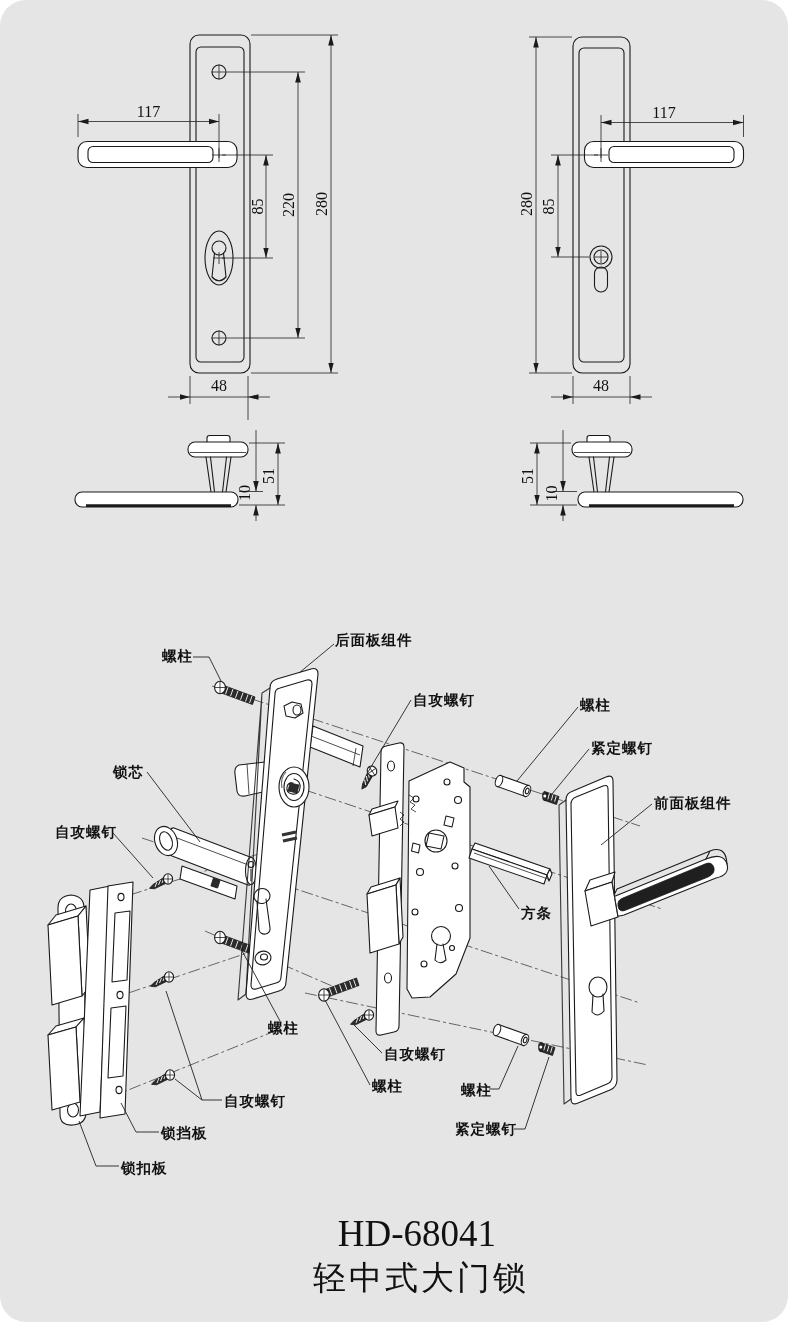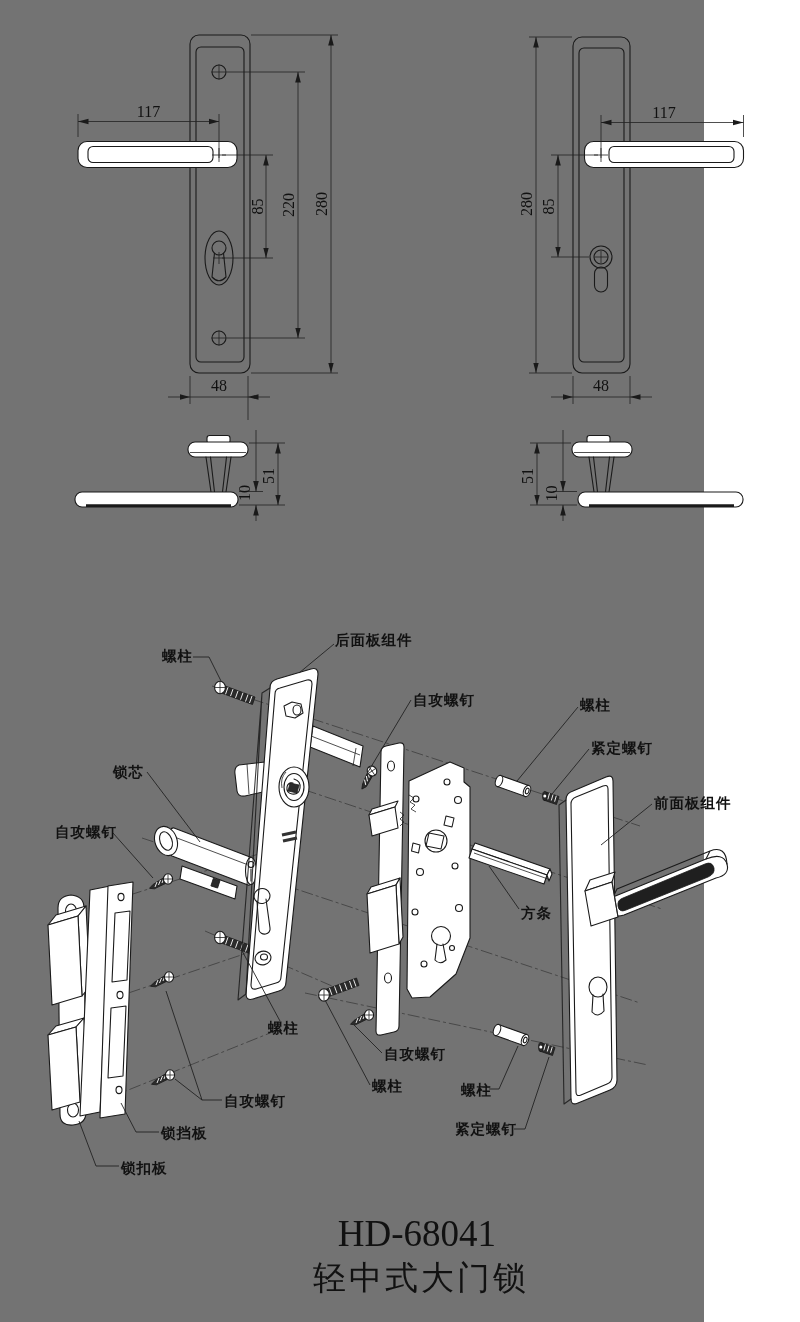--- a/index.html
+++ b/index.html
@@ -1,16 +1,16 @@
 <!DOCTYPE html>
 <html><head>
 <meta charset="utf-8">
 <style>
   html,body{margin:0;padding:0;background:#fff;}
-  .page{width:704px;height:1322px;background:#737373;position:relative;font-family:"Liberation Sans",sans-serif;}
+  .page{width:788px;height:1322px;background:#e5e5e5;position:relative;font-family:"Liberation Sans",sans-serif;border-radius:26px;}
   svg{display:block;}
   .ln{stroke:#1a1a1a;stroke-width:1.1;fill:none;stroke-linecap:round;stroke-linejoin:round;}
   .lnf{stroke:#1a1a1a;stroke-width:1.1;fill:#ffffff;stroke-linejoin:round;}
   .thin{stroke:#222;stroke-width:0.8;fill:none;}
   .axis{stroke:#3a3a3a;stroke-width:0.75;fill:none;stroke-dasharray:12 3 3 3;}
   .dark{fill:#2b2b2b;stroke:#1a1a1a;stroke-width:0.8;}
   .wt{stroke:#ffffff;stroke-width:0.9;fill:none;}
   .ldr{stroke:#222;stroke-width:0.9;fill:none;}
   .dim{font:16px "Liberation Serif","DejaVu Serif",serif;fill:#111;}
   .cn{font:600 14.5px "Liberation Sans","DejaVu Sans",sans-serif;fill:#111;letter-spacing:1px;}

